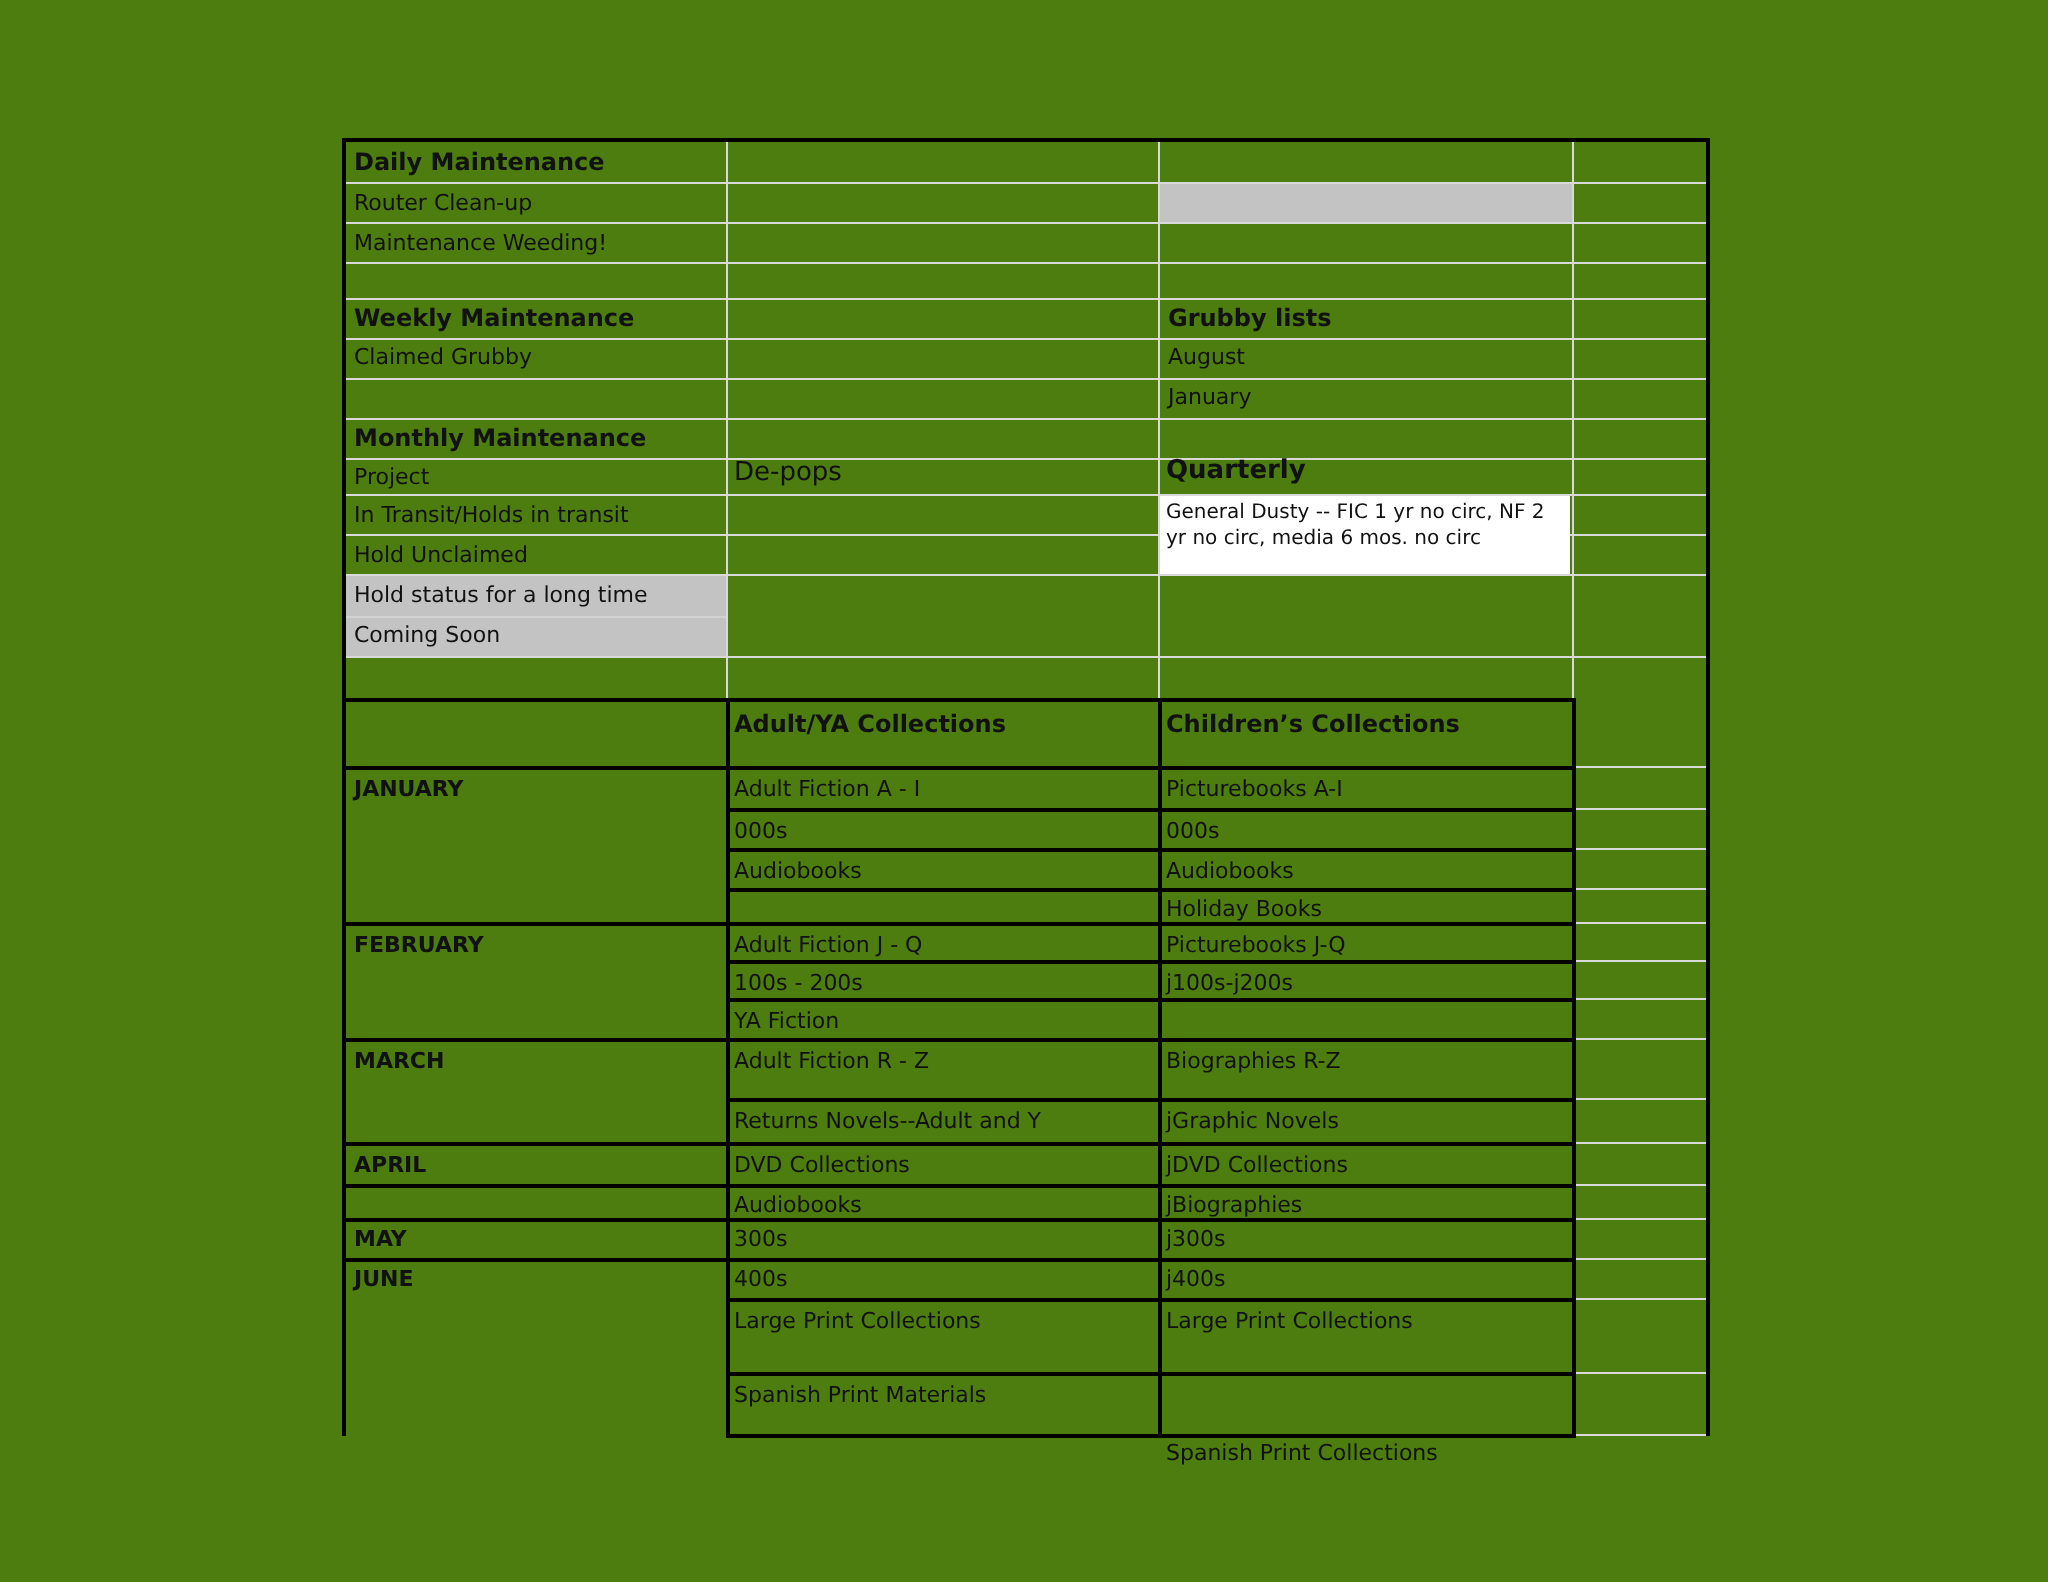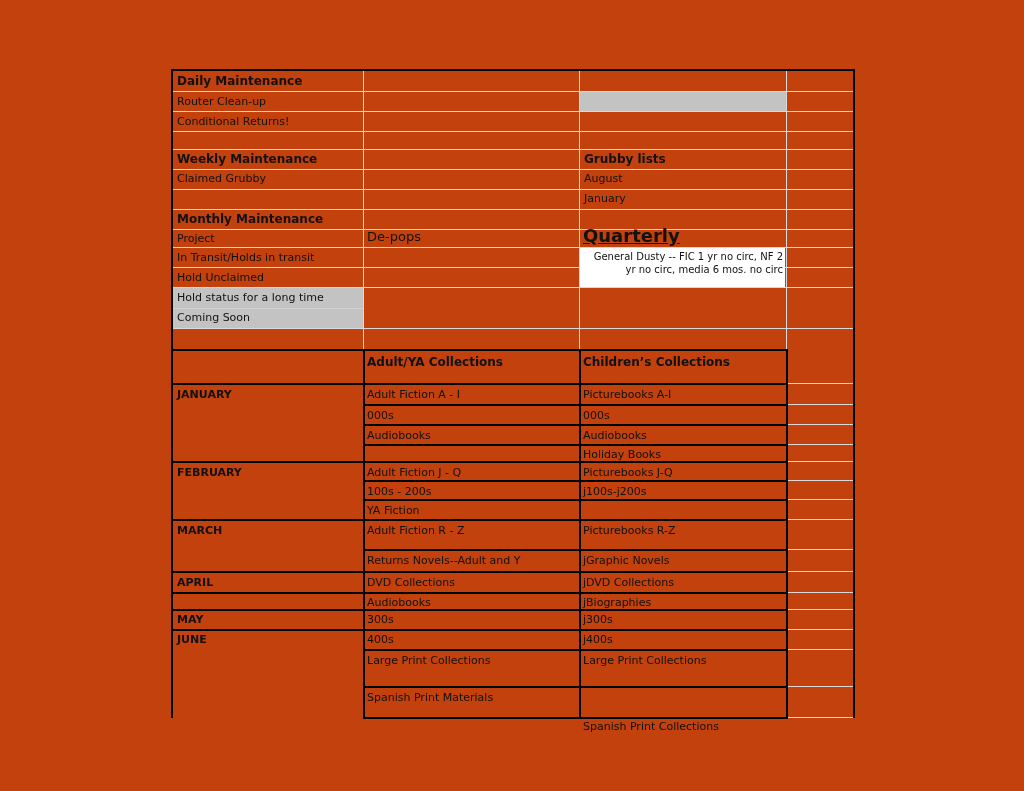--- a/index.html
+++ b/index.html
@@ -1,32 +1,32 @@
 <!DOCTYPE html>
 <html><head>
 <meta charset="utf-8">
 <style>
   html,body{margin:0;padding:0;background:#fff;}
-  #page{position:relative;width:1024px;height:791px;background:#c2410c;overflow:hidden;
+  #page{position:relative;width:1024px;height:791px;background:#4d7c0f;overflow:hidden;
         font-family:"DejaVu Sans","Liberation Sans",sans-serif;color:#111;}
   #sheet{position:absolute;left:171px;top:69px;width:684px;height:649px;box-sizing:border-box;
          border:2px solid #000;border-bottom:none;}
   
   .gl{position:absolute;background:#d9d9d9;z-index:1;}
   .gl2{position:absolute;background:#d2d2d2;z-index:3;}
   .fill{position:absolute;background:#c3c3c3;z-index:2;}
   .wfill{position:absolute;background:#ffffff;z-index:2;}
   .bl{position:absolute;background:#000;z-index:4;}
   
   .cell{position:absolute;z-index:5;font-size:11px;line-height:14px;white-space:nowrap;}
   .b{font-weight:bold;font-size:12px;}
   .mon{font-weight:bold;font-size:11px;}
   .big{font-size:13px;}
-  .q{font-weight:bold;font-size:18px;text-decoration:underline;}
-  .note{font-size:10px;line-height:13px;white-space:normal;text-align:right;}
+  .q{font-weight:bold;font-size:13px;}
+  .note{font-size:10px;line-height:13px;white-space:normal;}
   .wrap{white-space:pre-wrap;line-height:16px;}
 </style>
 </head>
 <body>
 
 <div id="page">
   <div id="sheet">
 
     <div class="gl" style="left:0;top:20px;width:680px;height:1px"></div>
     <div class="gl" style="left:0;top:40px;width:680px;height:1px"></div>
@@ -86,21 +86,21 @@
     <div class="bl" style="left:190px;top:578px;width:425px;height:2px"></div>
     <div class="bl" style="left:190px;top:615px;width:425px;height:2px"></div>
     <div class="bl" style="left:190px;top:646px;width:425px;height:2px"></div>
 
     <div class="bl" style="left:190px;top:278px;width:2px;height:370px"></div>
     <div class="bl" style="left:406px;top:278px;width:2px;height:370px"></div>
     <div class="bl" style="left:613px;top:278px;width:2px;height:370px"></div>
 
     <div class="cell b" style="left:4px;top:3px">Daily Maintenance</div>
     <div class="cell" style="left:4px;top:24px">Router Clean-up</div>
-    <div class="cell" style="left:4px;top:44px">Conditional Returns!</div>
+    <div class="cell" style="left:4px;top:44px">Maintenance Weeding!</div>
 
     <div class="cell b" style="left:4px;top:81px">Weekly Maintenance</div>
     <div class="cell" style="left:4px;top:101px">Claimed Grubby</div>
 
     <div class="cell b" style="left:411px;top:81px">Grubby lists</div>
     <div class="cell" style="left:411px;top:101px">August</div>
     <div class="cell" style="left:411px;top:121px">January</div>
 
     <div class="cell b" style="left:4px;top:141px">Monthly Maintenance</div>
     <div class="cell" style="left:4px;top:161px">Project</div>
@@ -133,21 +133,21 @@
     <div class="cell" style="left:410px;top:358px">Audiobooks</div>
     <div class="cell" style="left:194px;top:377px"></div>
     <div class="cell" style="left:410px;top:377px">Holiday Books</div>
     <div class="cell" style="left:194px;top:395px">Adult Fiction J - Q</div>
     <div class="cell" style="left:410px;top:395px">Picturebooks J-Q</div>
     <div class="cell" style="left:194px;top:414px">100s - 200s</div>
     <div class="cell" style="left:410px;top:414px">j100s-j200s</div>
     <div class="cell" style="left:194px;top:433px">YA Fiction</div>
     <div class="cell" style="left:410px;top:433px"></div>
     <div class="cell" style="left:194px;top:453px">Adult Fiction R - Z</div>
-    <div class="cell" style="left:410px;top:453px">Picturebooks R-Z</div>
+    <div class="cell" style="left:410px;top:453px">Biographies R-Z</div>
     <div class="cell" style="left:194px;top:483px">Returns Novels--Adult and Y</div>
     <div class="cell" style="left:410px;top:483px">jGraphic Novels</div>
     <div class="cell" style="left:194px;top:505px">DVD Collections</div>
     <div class="cell" style="left:410px;top:505px">jDVD Collections</div>
     <div class="cell" style="left:194px;top:525px">Audiobooks</div>
     <div class="cell" style="left:410px;top:525px">jBiographies</div>
     <div class="cell" style="left:194px;top:542px">300s</div>
     <div class="cell" style="left:410px;top:542px">j300s</div>
     <div class="cell" style="left:194px;top:562px">400s</div>
     <div class="cell" style="left:410px;top:562px">j400s</div>

